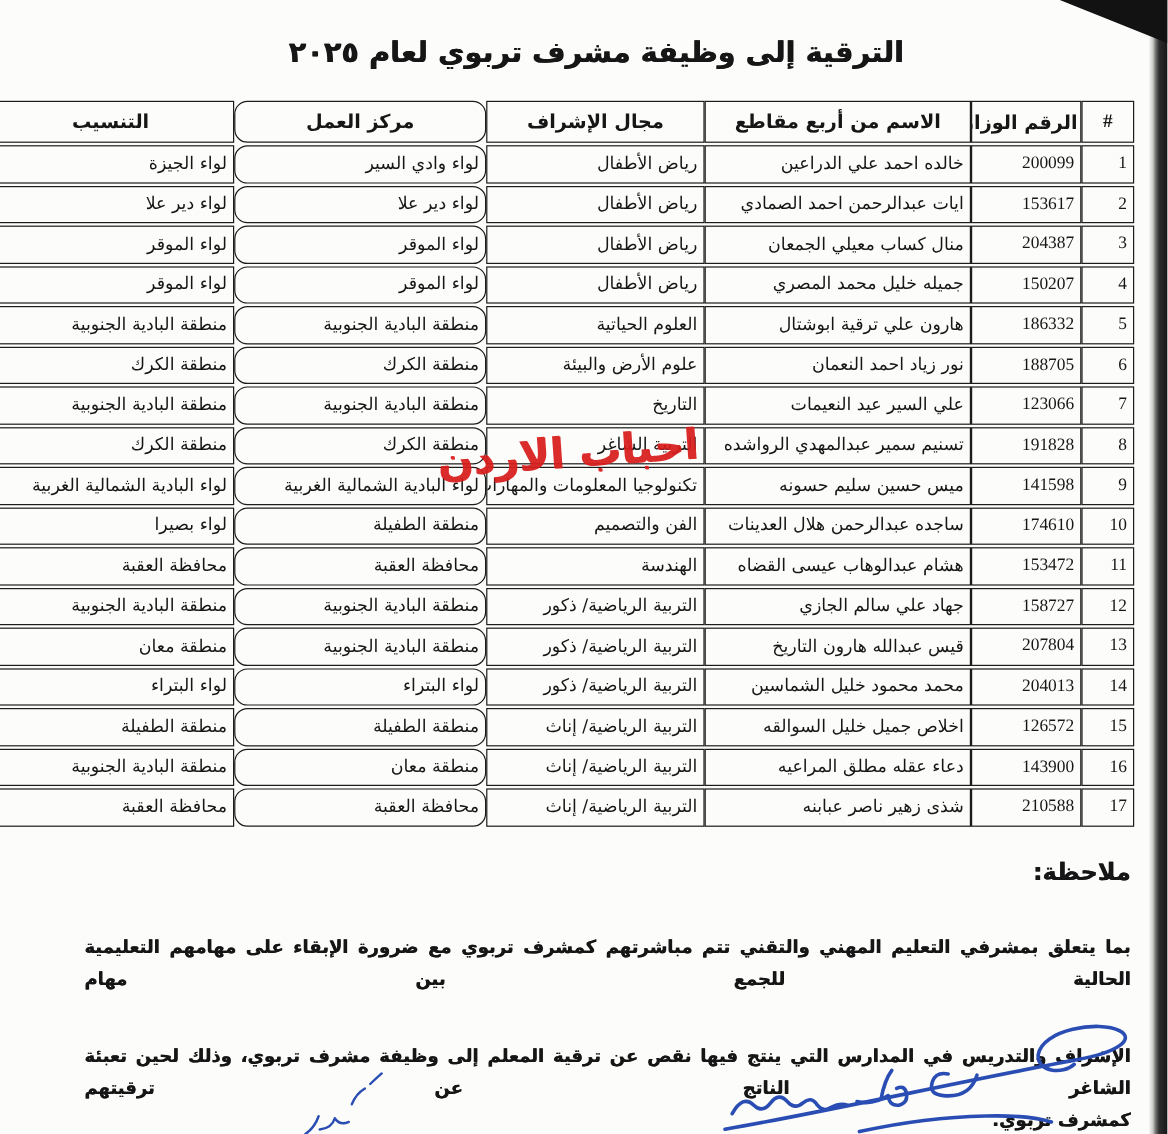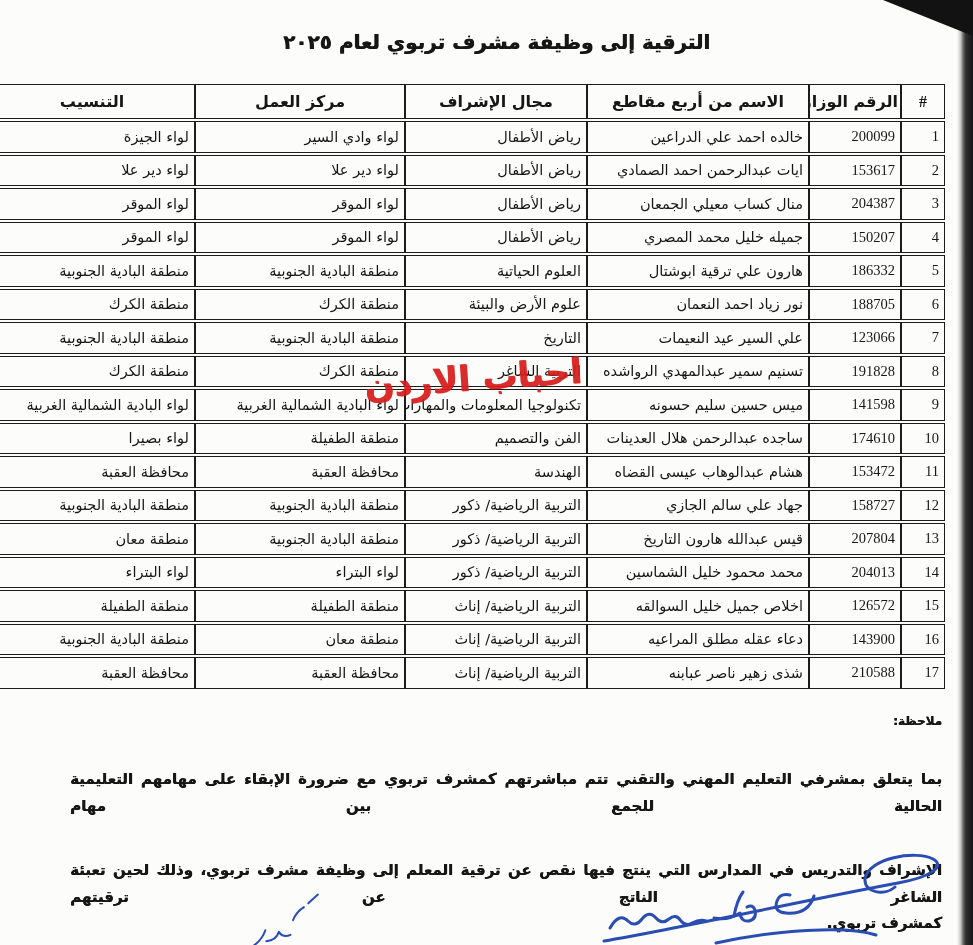--- a/index.html
+++ b/index.html
@@ -17,21 +17,21 @@
     background:linear-gradient(to left,#161616 0%,#2e2e2e 45%,#6d6d6d 62%,#c9c9c6 78%,rgba(252,252,250,0) 100%);
   }
   .artifact-corner{
     position:absolute; top:0; right:0; width:90px; height:36px;
     background:#121212;
     clip-path:polygon(0 0,100% 0,100% 100%);
   }
   
   .title{
     position:absolute; top:30px; right:0; left:20px; margin:0;
-    text-align:center; font-size:20px; font-weight:bold;
+    text-align:center; font-size:24px; font-weight:bold;
     text-shadow:0.6px 0 currentColor;
     letter-spacing:0.5px;
   }
   
   table.promo{
     position:absolute; top:82px; right:28px; width:932px;
     border-collapse:separate; border-spacing:0 2px;
     table-layout:fixed;
   }
   table.promo th, table.promo td{
@@ -46,39 +46,39 @@
   table.promo td{height:29.5px; font-size:14.5px; text-align:right; padding:0 5px 0 2px;}
   td.col-idx, td.col-ministry_no{
     text-align:center; padding:0;
     font-family:Liberation Serif, serif; font-size:16.5px;
   }
   td.col-idx{font-size:15.5px;}
   .col-idx{width:38px;}
   .col-ministry_no{width:86px;}
   .col-name{width:216px;}
   .col-field{width:176px;margin-left:45px;}
-  .col-work_center{width:204px;}
+  .col-work_center{width:204px;border-radius:11px;}
   .col-assignment{width:200px;}
   td.small{font-size:12px;}
   td.xsmall{font-size:10.5px;}
   
   .watermark{
     position:absolute; left:372px; top:358px; width:210px;
     color:var(--watermark-red,#d91d1d);
     font-size:35px; font-weight:bold; text-align:center;
     transform:rotate(-4deg);
     text-shadow:0.8px 0.5px 0 var(--watermark-red,#d91d1d);
     opacity:.93; z-index:5; white-space:nowrap;
   }
   
   .note{
     position:absolute; top:714px; right:31px; width:872px;
     font-weight:bold;
   }
-  .note-head{font-size:12px; margin-bottom:8px; text-shadow:0.4px 0 currentColor;}
+  .note-head{font-size:20px; margin-bottom:8px; text-shadow:0.4px 0 currentColor;}
   .note-line{
     font-size:15px; line-height:26.5px; text-shadow:0.4px 0 currentColor;
   }
   .note-line.just{text-align:justify; text-align-last:justify;margin-top:38px;}
   
   .sig-main{position:absolute; left:596px; top:852px; z-index:6;}
   .sig-left{position:absolute; left:233px; top:896px; transform:rotate(-10deg); z-index:6;}
   .sig-main path, .sig-left path{
     fill:none; stroke:var(--ink-blue,#2a4db4);
     stroke-linecap:round; stroke-linejoin:round;

